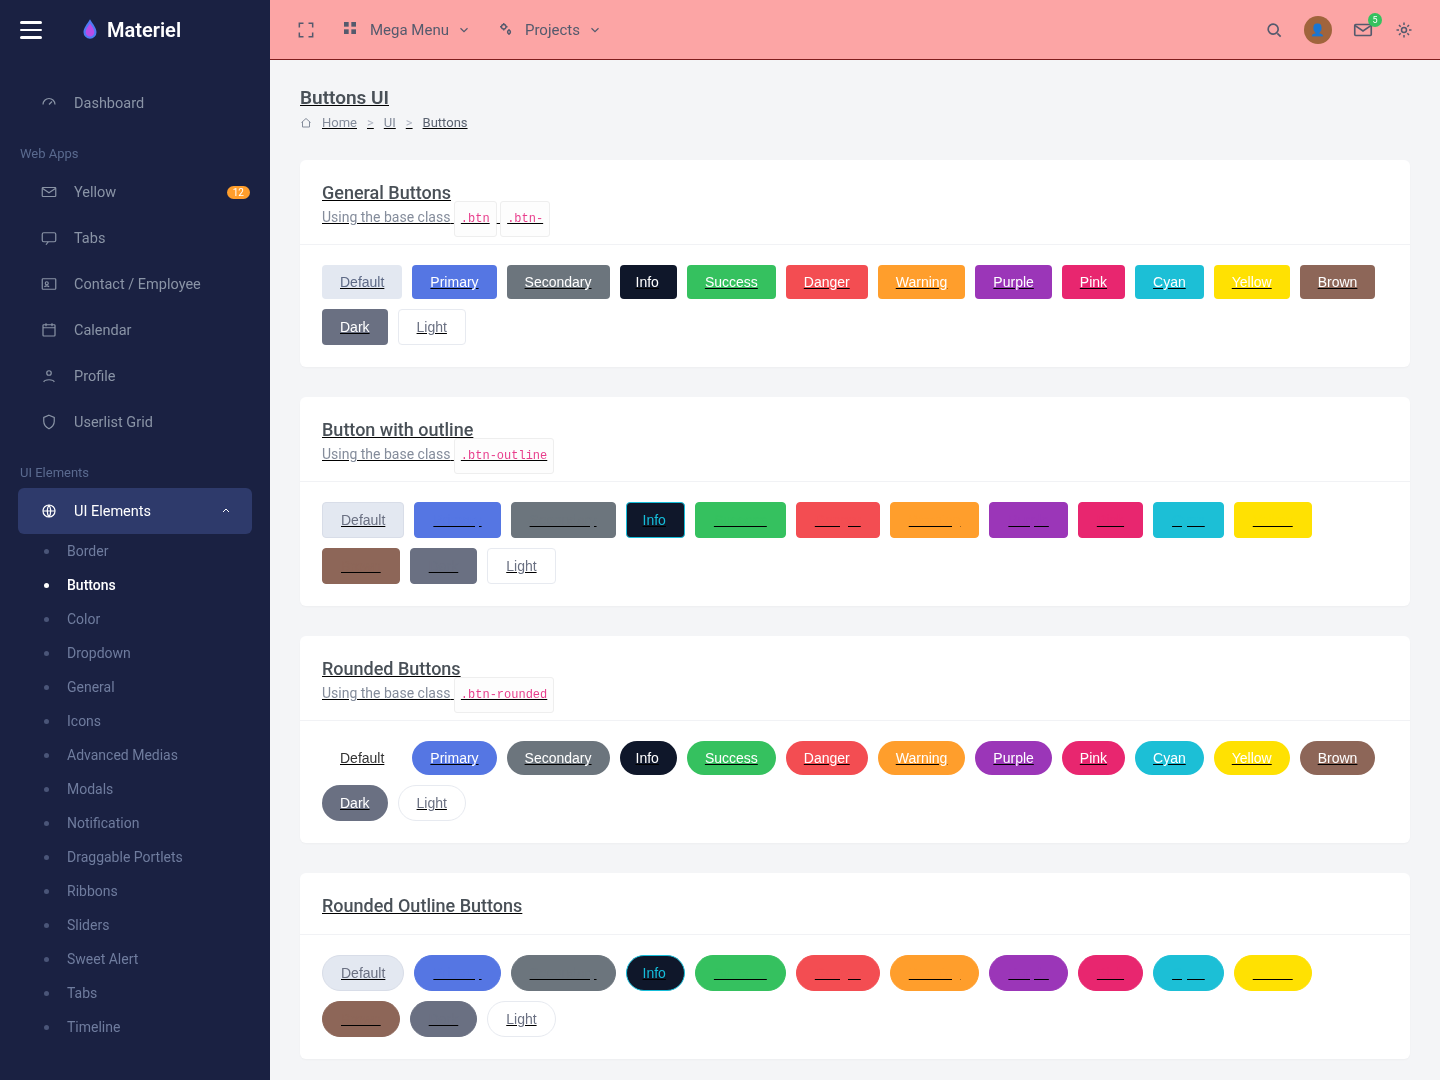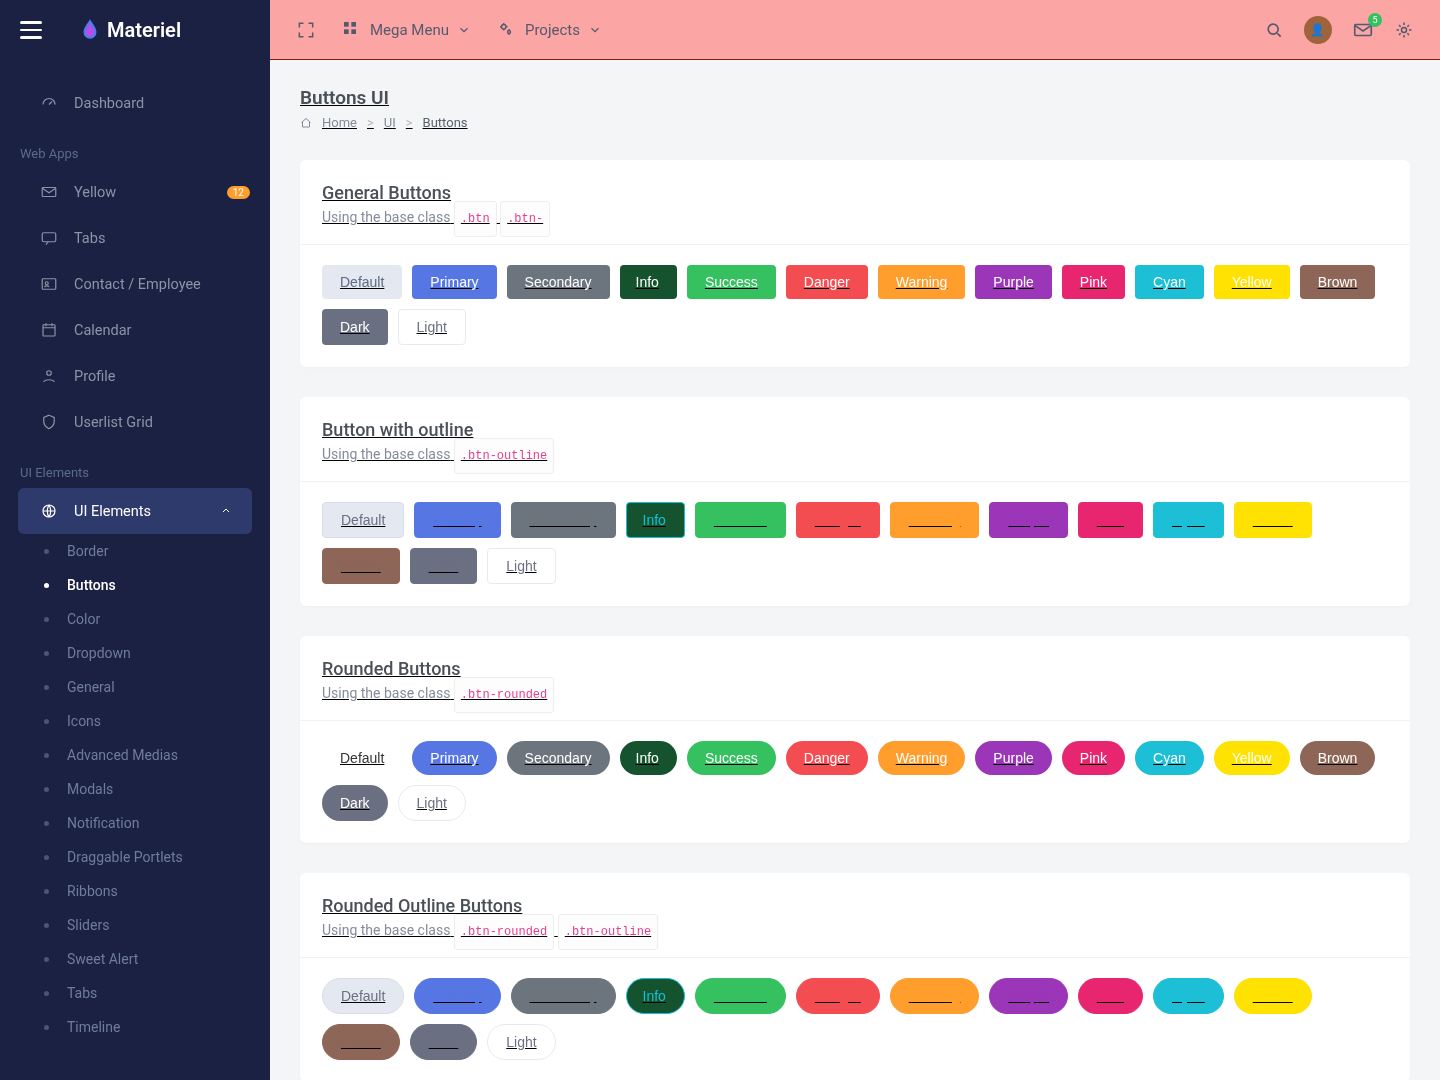--- a/index.html
+++ b/index.html
@@ -49,21 +49,21 @@
 .card-sub { font-size: 14px; color: #848c9b; margin-top: 6px; }
 .code { font-family: "Courier New", monospace; font-size: 12px; color: #e83e8c; border: 1px solid #eee; padding: 10px 6px; border-radius: 3px; background: #fdfdfd; }
 .card-body { padding: 20px 22px 22px; display: flex; flex-wrap: wrap; gap: 10px; }
 
 .btn { padding: 9px 18px; font-size: 14px; border-radius: 4px; border: none; cursor: pointer; font-weight: 400; }
 .btn.rounded { border-radius: 50px; }
 .btn.outline { background: #fff; border: 1px solid; }
 .btn.b-default { background: #e3e8f1; color: #5e6a86; }
 .btn.b-primary { background: #5576e3; color: #fff; }
 .btn.b-secondary { background: #6c757d; color: #fff; }
-.btn.b-info { background: #14532d; color: #fff; padding-left: 16px; }
+.btn.b-info { background: #0f172a; color: #fff; padding-left: 16px; }
 .btn.b-success { background: #35c15f; color: #fff; }
 .btn.b-danger { background: #f34d52; color: #fff; }
 .btn.b-warning { background: #ff9e2c; color: #fff; }
 .btn.b-purple { background: #9b36b8; color: #fff; }
 .btn.b-pink { background: #e8266f; color: #fff; }
 .btn.b-cyan { background: #1cbfd6; color: #fff; }
 .btn.b-yellow { background: #ffe102; color: #fff; }
 .btn.b-brown { background: #8d6658; color: #fff; }
 .btn.b-dark { background: #6a7082; color: #fff; }
 .btn.b-light { background: #fff; color: #6a7082; border: 1px solid #e7eaf0; }
@@ -411,25 +411,20 @@
           <button class="btn rounded b-yellow">Yellow</button>
           <button class="btn rounded b-brown">Brown</button>
           <button class="btn rounded b-dark">Dark</button>
           <button class="btn rounded b-light">Light</button>
         </div>
       </div>
 
       <div class="card">
         <div class="card-head">
           <div class="card-title">Rounded Outline Buttons</div>
-          <div class="card-sub">
-            <span>Using the base class</span>
-            <span class="code">.btn-rounded</span>
-            <span class="code">.btn-outline</span>
-          </div>
         </div>
         <div class="card-body">
           <button class="btn rounded outline b-default">Default</button>
           <button class="btn rounded outline b-primary">Primary</button>
           <button class="btn rounded outline b-secondary">Secondary</button>
           <button class="btn rounded outline b-info">Info</button>
           <button class="btn rounded outline b-success">Success</button>
           <button class="btn rounded outline b-danger">Danger</button>
           <button class="btn rounded outline b-warning">Warning</button>
           <button class="btn rounded outline b-purple">Purple</button>

